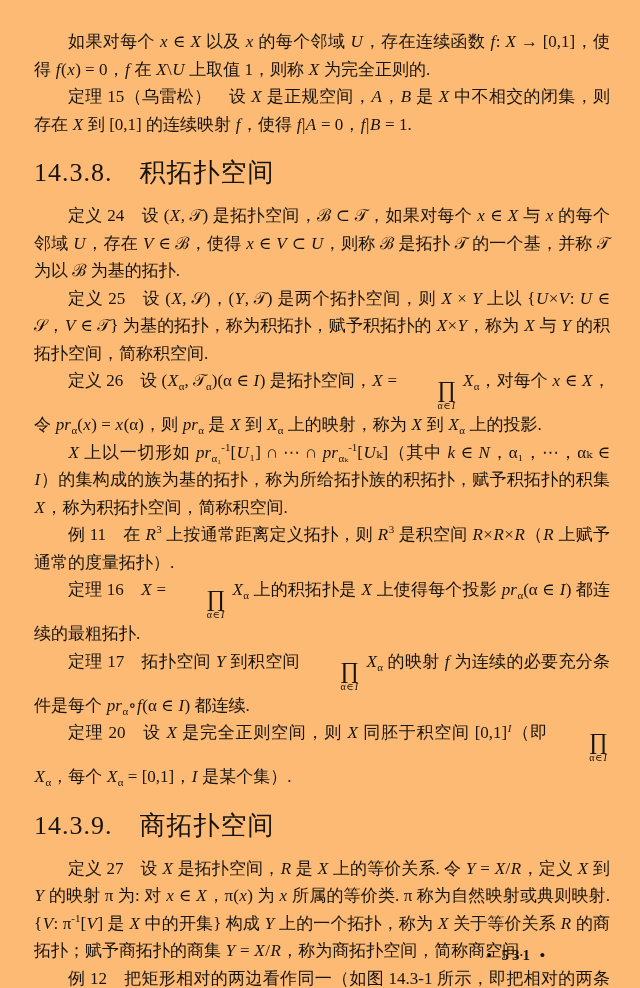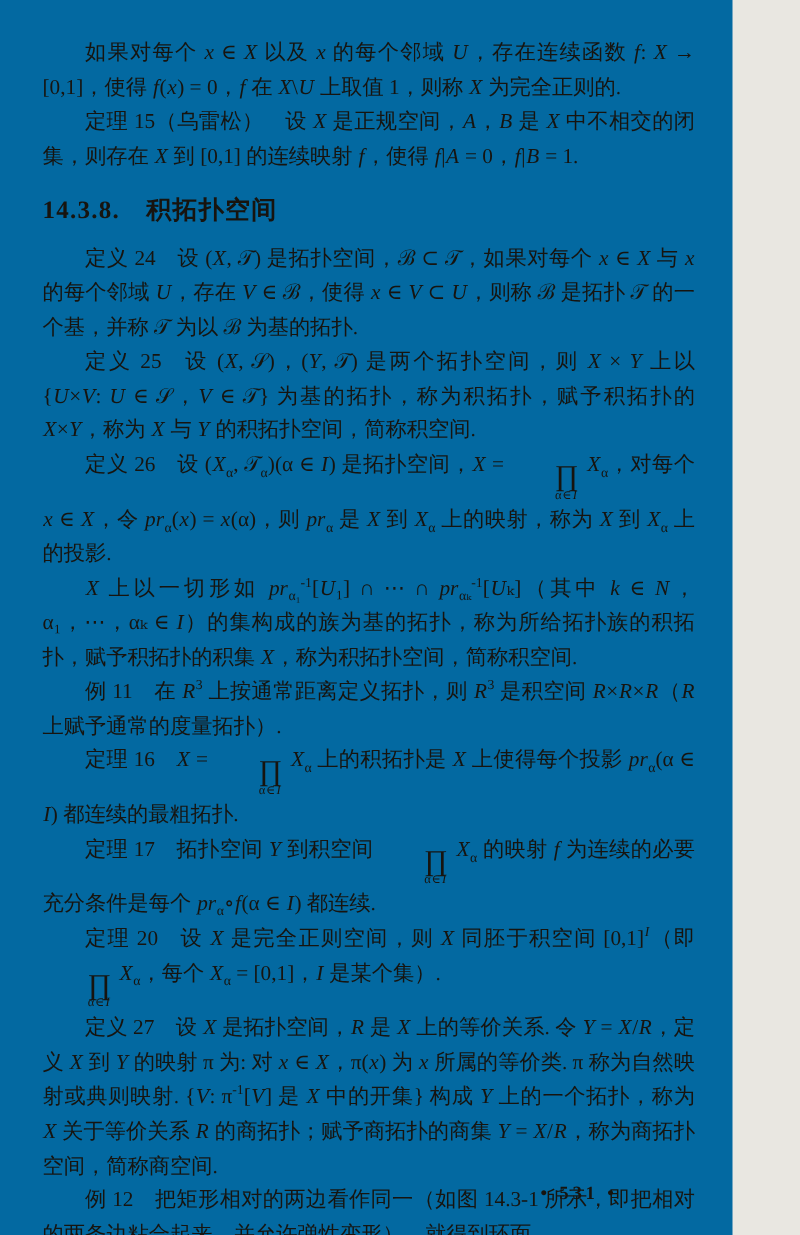--- a/index.html
+++ b/index.html
@@ -3,39 +3,39 @@
 <meta charset="utf-8">
 <style>
   html,body{margin:0;padding:0;}
   body{
     width:640px;height:988px;
     background:#e9e7e1;
     font-family:"Liberation Serif","DejaVu Serif",serif;
   }
   .page{
     position:relative;
-    width:586px;height:988px;
-    background:#0369a1;
+    width:640px;height:988px;
+    background:#fdba74;
     color:#17140f;
     overflow:hidden;
     box-sizing:border-box;
   }
   .text-block{
     padding:28px 30px 0 34px;
     font-size:17px;
     line-height:1.62;
     text-align:justify;
   }
   .para{
     margin:0;
     text-indent:2em;
   }
   .section{
-    font-size:20px;
-    font-weight:700;
+    font-size:26px;
+    font-weight:400;
     margin:14px 0 8px 0;
     text-indent:0;
     letter-spacing:1px;
   }
   b{font-weight:400;}
   i{font-style:italic;padding:0 .5px;}
   sup,sub{font-size:11px;line-height:0;}
   .prod{
     display:inline-flex;
     flex-direction:column;
@@ -88,20 +88,21 @@
     <p class="para"><b>定理 17</b> 拓扑空间 <i>Y</i> 到积空间 <span class="prod">
           <span class="ps">∏</span>
           <span class="pb">α∈<i>I</i></span>
         </span> <i>X</i><sub>α</sub> 的映射 <i>f</i> 为连续的必要充分条件是每个 <i>pr</i><sub>α</sub>∘<i>f</i>(α ∈ <i>I</i>) 都连续.</p>
 
     <p class="para"><b>定理 20</b> 设 <i>X</i> 是完全正则空间，则 <i>X</i> 同胚于积空间 [0,1]<sup><i>I</i></sup>（即 <span class="prod">
           <span class="ps">∏</span>
           <span class="pb">α∈<i>I</i></span>
         </span> <i>X</i><sub>α</sub>，每个 <i>X</i><sub>α</sub> = [0,1]，<i>I</i> 是某个集）.</p>
 
+    <h2 class="section">14.3.9. 商拓扑空间</h2>
 
     <p class="para"><b>定义 27</b> 设 <i>X</i> 是拓扑空间，<i>R</i> 是 <i>X</i> 上的等价关系. 令 <i>Y</i> = <i>X</i>/<i>R</i>，定义 <i>X</i> 到 <i>Y</i> 的映射 π 为: 对 <i>x</i> ∈ <i>X</i>，π(<i>x</i>) 为 <i>x</i> 所属的等价类. π 称为<b>自然映射</b>或<b>典则映射</b>. {<i>V</i>: π<sup>-1</sup>[<i>V</i>] 是 <i>X</i> 中的开集} 构成 <i>Y</i> 上的一个拓扑，称为 <i>X</i> 关于等价关系 <i>R</i> 的<b>商拓扑</b>；赋予商拓扑的商集 <i>Y</i> = <i>X</i>/<i>R</i>，称为<b>商拓扑空间</b>，简称商空间.</p>
 
     <p class="para"><b>例 12</b> 把矩形相对的两边看作同一（如图 14.3-1 所示，即把相对的两条边粘合起来，并允许弹性变形），就得到环面.</p>
 
   </main>
 
   <div class="footer">• 531 •</div>
 </div>
 

